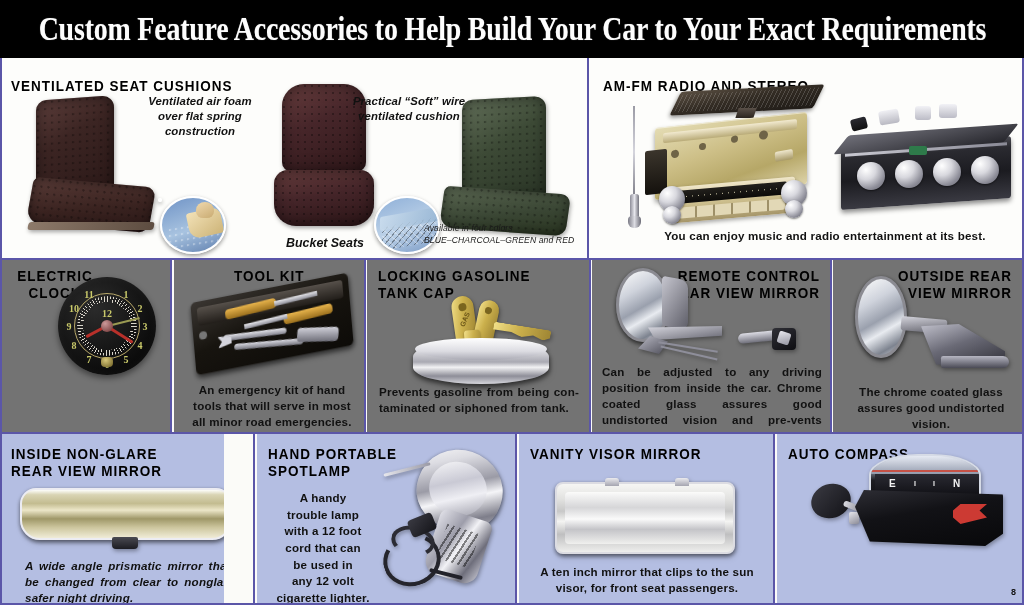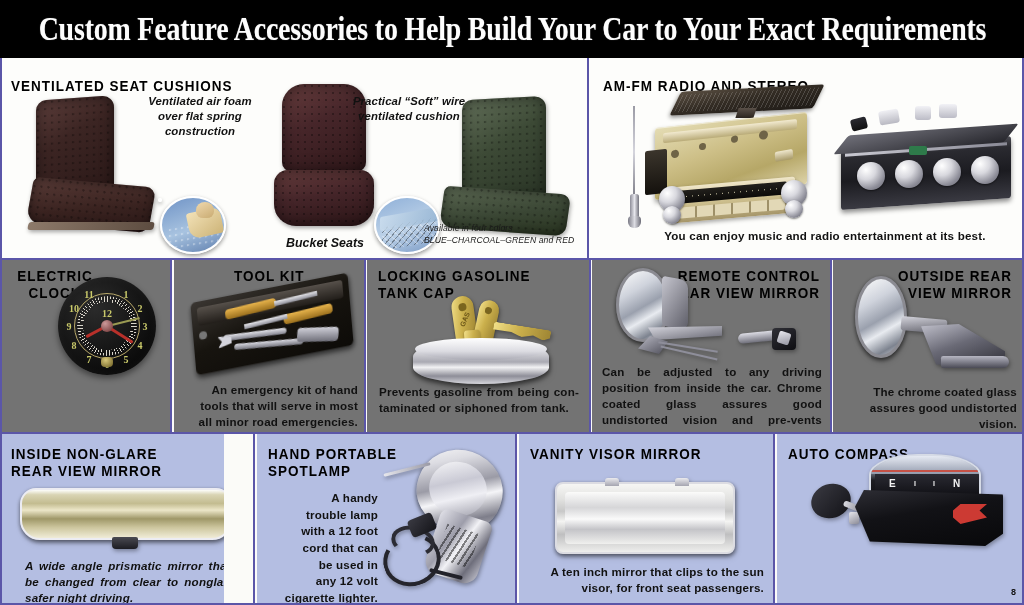--- a/index.html
+++ b/index.html
@@ -43,21 +43,21 @@
     font-size:13.5px; font-weight:bold; color:#000;
     letter-spacing:1.0px; line-height:1.18;
     transform:scaleY(1.08); transform-origin:left top;
     white-space:pre-line;
   }
   .body-txt{
     font-size:11.6px; font-weight:bold; color:#111;
     line-height:1.37; letter-spacing:.2px;
     text-align:justify;
   }
-  .body-txt.nj{ text-align:right; }
+  .body-txt.nj{ text-align:center; }
   .callout{
     font-size:11.4px; font-weight:bold; font-style:italic; color:#111;
     line-height:1.33; text-align:center; letter-spacing:.1px;
   }
   .cap-lbl{
     font-size:12.4px; font-weight:bold; font-style:italic; color:#111;
     text-align:center;
   }
   .tiny-ital{
     font-size:8.6px; font-style:italic; color:#1a1a1a; line-height:1.42;

